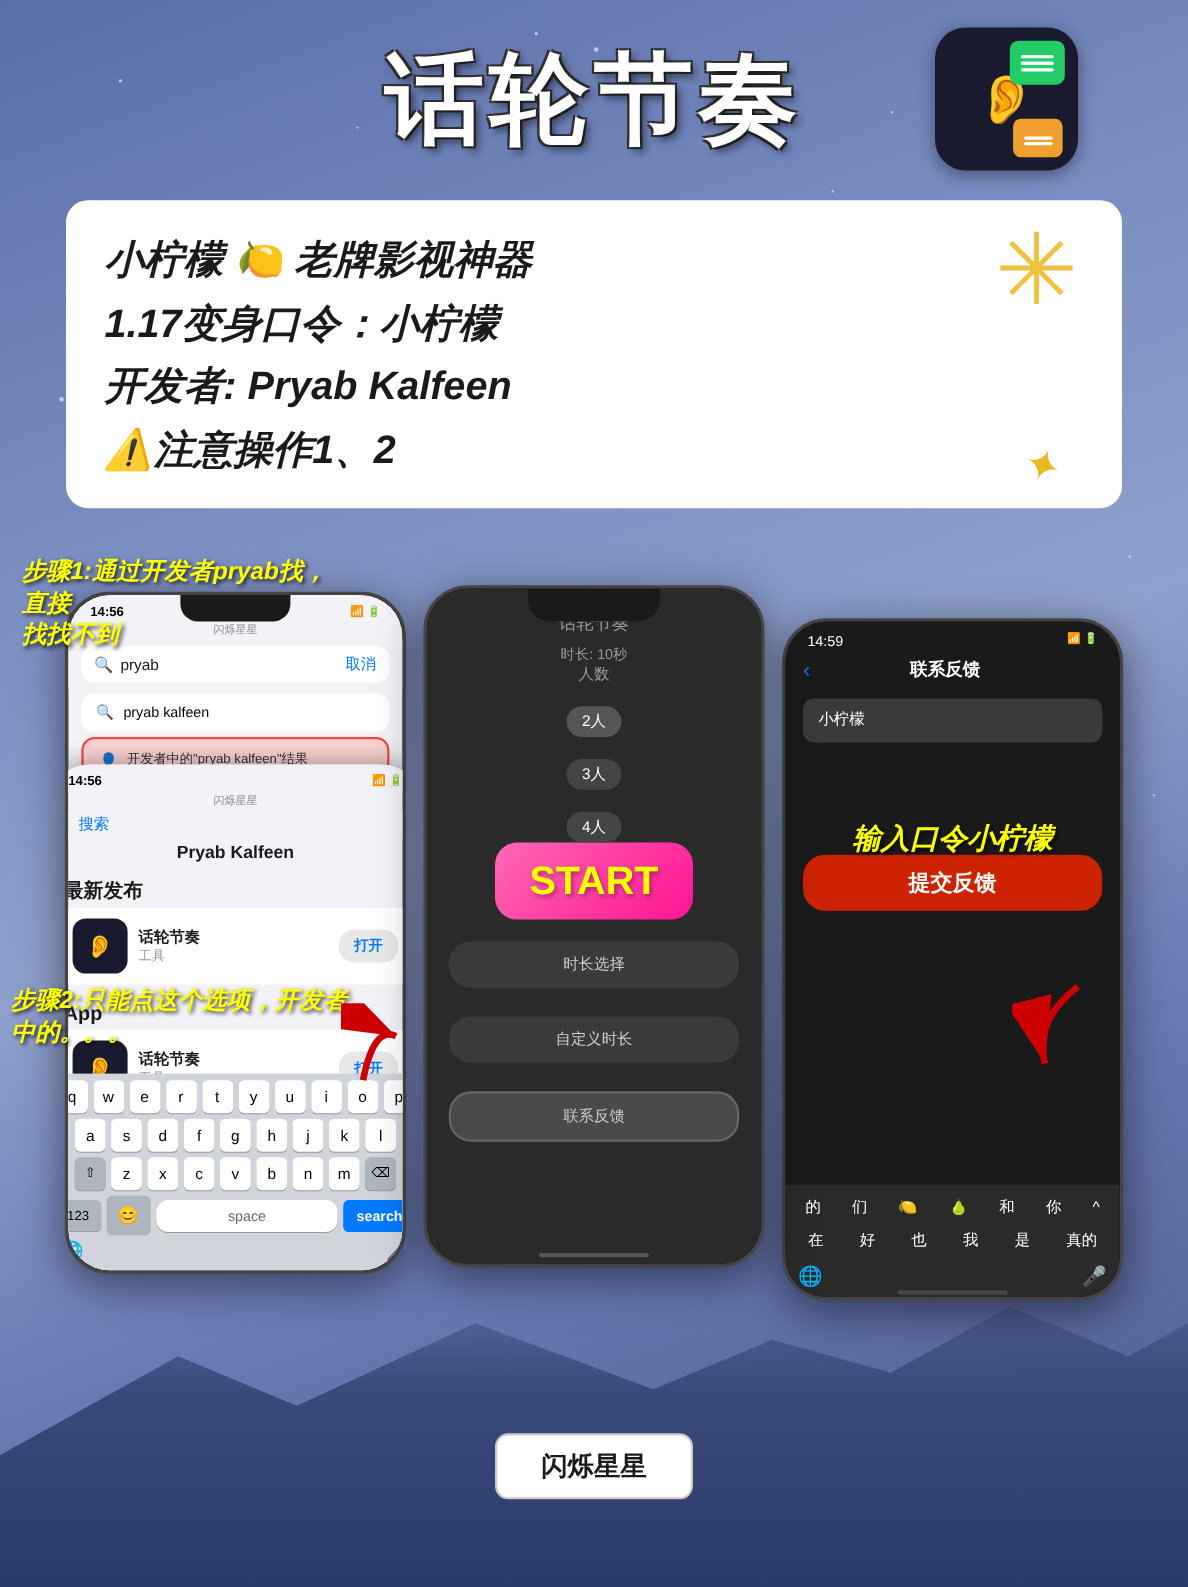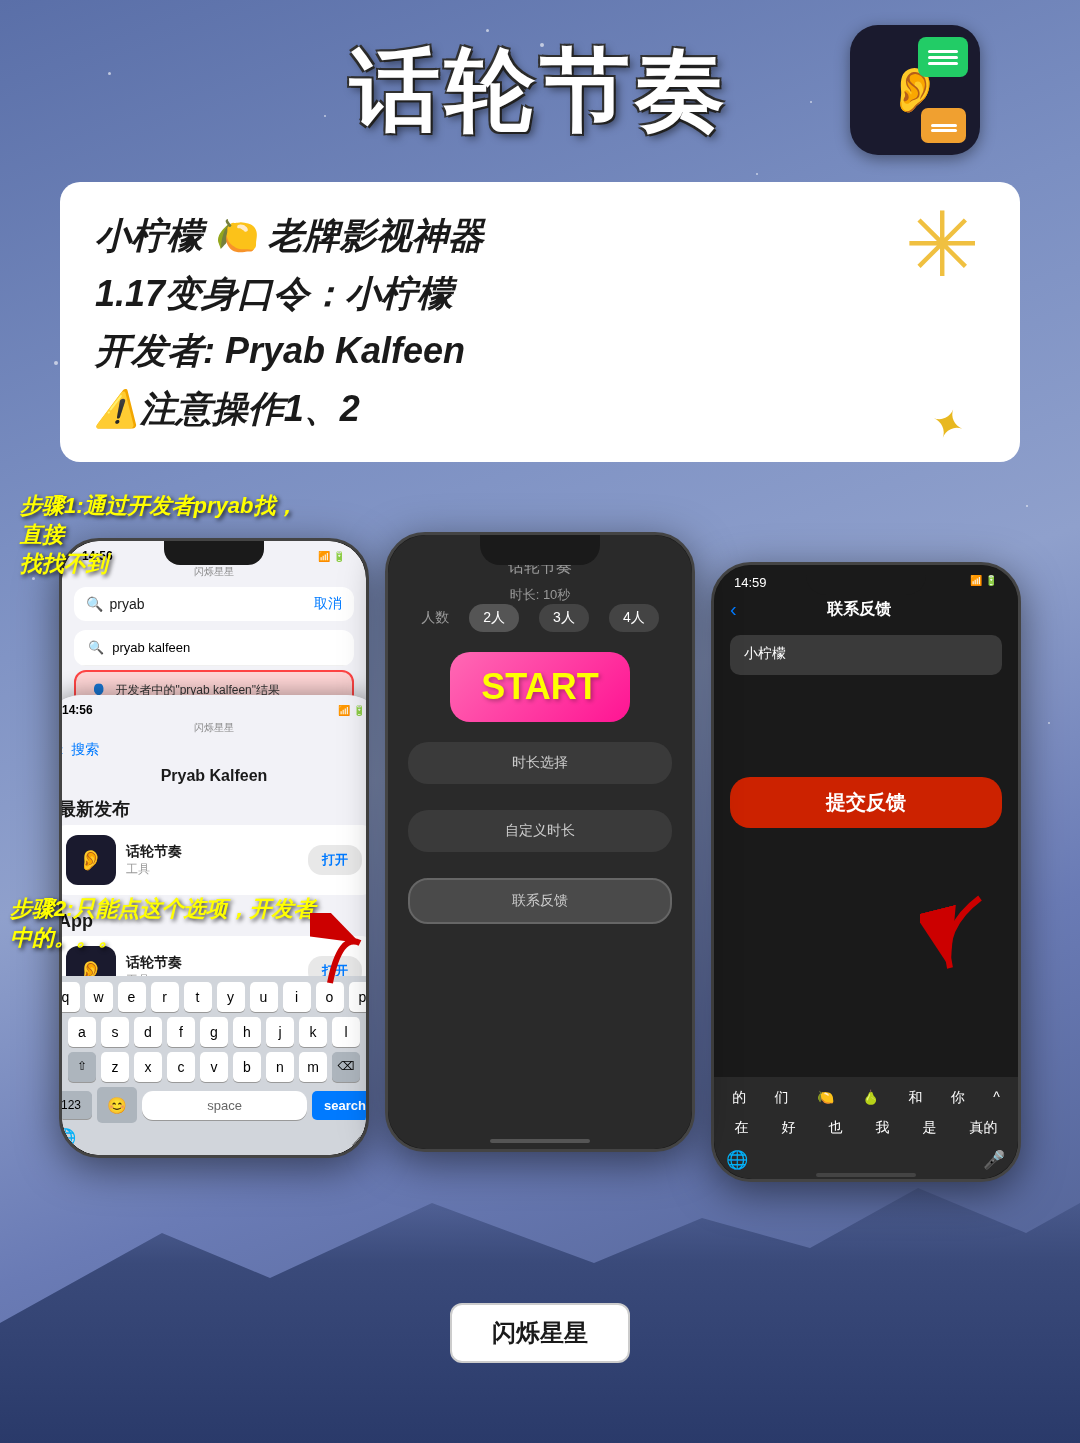--- a/index.html
+++ b/index.html
@@ -389,21 +389,21 @@
       align-items: center;
       color: #999;
       font-size: 13px;
     }
 
     .people-row {
       display: flex;
       justify-content: center;
       align-items: center;
       gap: 20px;
-      margin-bottom: 20px;
+      flex-direction: column;
     }
 
     .people-label {
       color: #999;
       font-size: 14px;
     }
 
     .people-option {
       background: #444;
       color: white;
@@ -600,21 +600,21 @@
     <div>开发者: Pryab Kalfeen</div>
     <div>⚠️注意操作1、2</div>
   </div>
 
   <div style="position:absolute;right:40px;top:10px;font-size:90px;color:#f0c040;">✳</div>
   <div style="position:absolute;right:55px;bottom:15px;font-size:40px;color:#e8b820;transform:rotate(20deg);">✦</div>
 </div>
 
 <div class="phones-wrapper">
 
-  <div style="position:absolute;top:0;left:20px;z-index:200;font-size:22px;font-weight:900;color:#ffff00;text-shadow:2px 2px 4px rgba(0,0,0,0.8);font-style:italic;line-height:1.3;max-width:280px;">
+  <div style="position:absolute;top:13px;left:20px;z-index:200;font-size:22px;font-weight:900;color:#ffff00;text-shadow:2px 2px 4px rgba(0,0,0,0.8);font-style:italic;line-height:1.3;max-width:280px;">
     <div>步骤1:通过开发者pryab找，直接</div>
     <div>找找不到</div>
   </div>
 
   <div class="phone" style="z-index:10;margin-top:36px;">
     <div class="phone-screen phone1-screen">
 
       <div style="position:absolute;top:0;left:50%;transform:translateX(-50%);width:100px;height:24px;background:#1a1a1a;border-radius:0 0 16px 16px;z-index:20;"></div>
 
       <div class="phone1-status-bar">
@@ -776,20 +776,21 @@
 
       <div class="phone3-nav">
         <span class="back-arrow">‹</span>
         <div class="phone3-title">联系反馈</div>
       </div>
 
       <div class="input-field">
         <span>小柠檬</span>
       </div>
 
+      <div style="position:absolute;top:180px;left:0;right:0;text-align:center;font-size:26px;font-weight:900;color:#ffff00;text-shadow:2px 2px 4px rgba(0,0,0,0.8);font-style:italic;z-index:60;padding:0 10px;">输入口令小柠檬</div>
 
       <div style="height:80px;"></div>
 
       <div class="submit-btn">提交反馈</div>
 
       <div class="phone3-keyboard-area">
         <div class="p3-key-row">
           <span class="p3-key">的</span>
           <span class="p3-key">们</span>
           <span class="p3-key">🍋</span>

